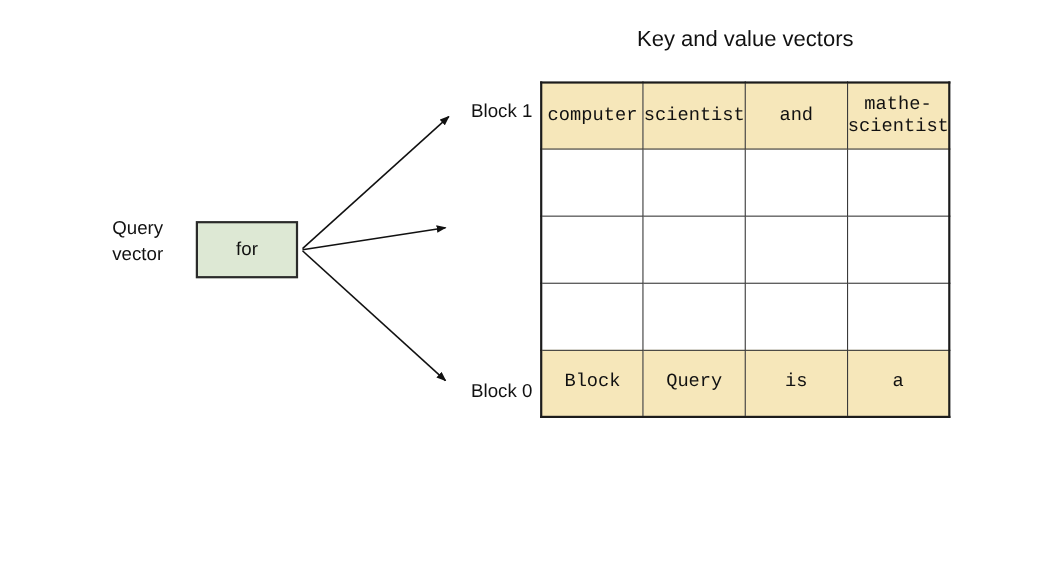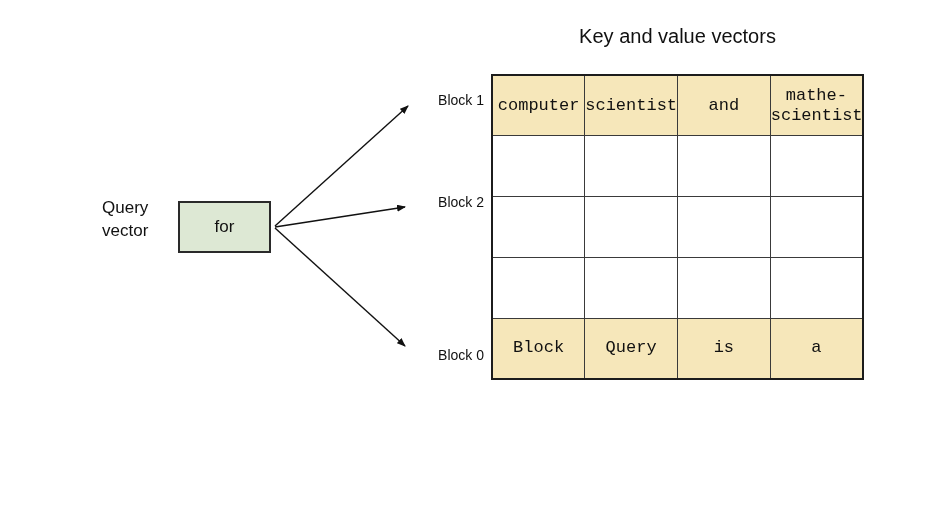--- a/index.html
+++ b/index.html
@@ -56,21 +56,21 @@
     top: 0;
     width: 952px;
     height: 531px;
     pointer-events: none;
   }
   .block-label {
     position: absolute;
     left: 380px;
     width: 104px;
     text-align: right;
-    font-size: 14px;
+    font-size: 17px;
     line-height: 21px;
     white-space: nowrap;
     color: #111111;
   }
   .block-label.pos-1 { top: 90px; }
   .block-label.pos-2 { top: 192px; }
   .block-label.pos-0 { top: 345px; }
   table.kv-table {
     position: absolute;
     left: 491px;
@@ -119,21 +119,20 @@
         <path d="M0,0 L9,3.5 L0,7 Z" fill="#111111"></path>
       </marker>
     </defs>
     <line x1="275" y1="226" x2="408" y2="106" stroke="#111111" stroke-width="1.4" marker-end="url(#arrowhead)"></line>
     <line x1="275" y1="227" x2="405" y2="207" stroke="#111111" stroke-width="1.4" marker-end="url(#arrowhead)"></line>
     <line x1="275" y1="228" x2="405" y2="346" stroke="#111111" stroke-width="1.4" marker-end="url(#arrowhead)"></line>
   </svg>
 
   <div class="block-label pos-1">Block 1</div>
 
-  <div class="block-label pos-2">Block 2</div>
 
   <div class="block-label pos-0">Block 0</div>
 
   <table class="kv-table">
     <tbody>
         <tr>
           <td class="highlight">computer</td>
           <td class="highlight">scientist</td>
           <td class="highlight">and</td>
           <td class="highlight">mathe-

